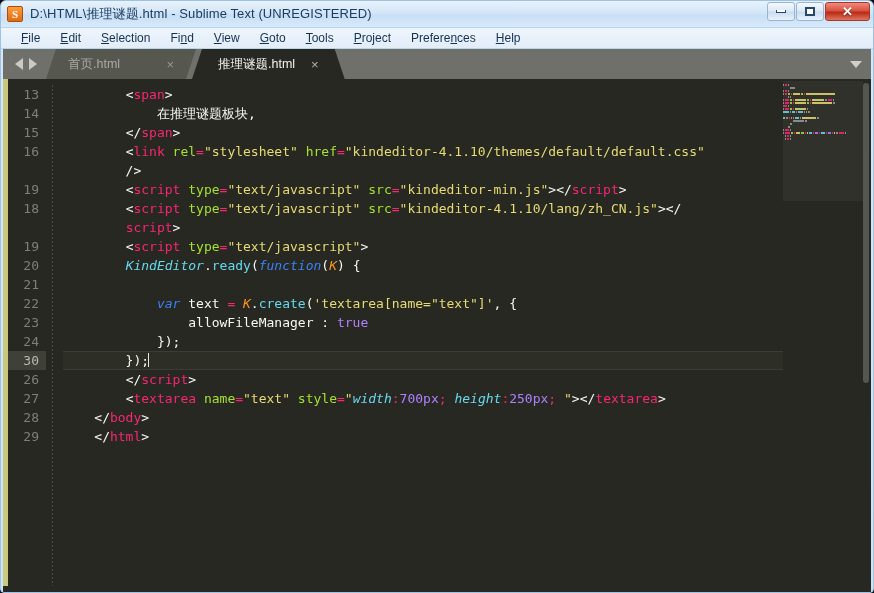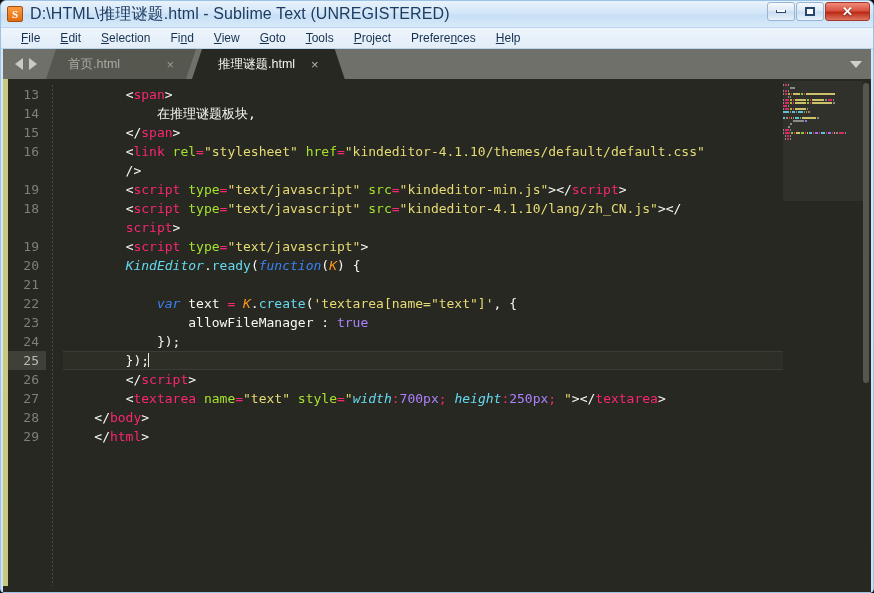--- a/index.html
+++ b/index.html
@@ -29,21 +29,21 @@
   .app-icon {
     width: 16px; height: 16px; margin-left: 6px; margin-right: 7px;
     background: linear-gradient(to bottom,#ff9b3f,#e06c10);
     border: 1px solid #a8500a; border-radius: 2px;
     color: #fff; font-size: 11px; font-weight: bold;
     font-family: "Liberation Serif", serif;
     display: flex; align-items: center; justify-content: center;
     line-height: 1;
   }
   .title-text {
-    font-size: 16px; color: #1c3c60; white-space: nowrap;
+    font-size: 13px; color: #1c3c60; white-space: nowrap;
     letter-spacing: .1px;
   }
   .winbtns { position: absolute; right: 3px; top: 1px; display: flex; gap: 1px; }
   .winbtn {
     width: 28px; height: 19px;
     border: 1px solid #98b6d2; border-radius: 3px;
     background: linear-gradient(to bottom,#f4f9fe 0%,#dce9f6 48%,#c9dcef 52%,#e8f2fc 100%);
     display: flex; align-items: center; justify-content: center;
   }
   .winbtn span { display:block; }
@@ -280,21 +280,21 @@
           <div class="gnum blank">.</div>
           <div class="gnum">19</div>
           <div class="gnum">18</div>
           <div class="gnum blank">.</div>
           <div class="gnum">19</div>
           <div class="gnum">20</div>
           <div class="gnum">21</div>
           <div class="gnum">22</div>
           <div class="gnum">23</div>
           <div class="gnum">24</div>
-          <div class="gnum active">25</div>
+          <div class="gnum active">30</div>
           <div class="gnum">26</div>
           <div class="gnum">27</div>
           <div class="gnum">28</div>
           <div class="gnum">29</div>
         </div>
       <div class="guide"></div>
       <div class="code" id="code"><div class="cline"><span class="t-punc">        </span><span class="t-punc">&lt;</span><span class="t-tag">span</span><span class="t-punc">&gt;</span></div><div class="cline"><span class="t-plain">            在推理谜题板块,</span></div><div class="cline"><span class="t-punc">        </span><span class="t-punc">&lt;/</span><span class="t-tag">span</span><span class="t-punc">&gt;</span></div><div class="cline"><span class="t-punc">        </span><span class="t-punc">&lt;</span><span class="t-tag">link</span><span class="t-plain"> </span><span class="t-attr">rel</span><span class="t-op">=</span><span class="t-str">"stylesheet"</span><span class="t-plain"> </span><span class="t-attr">href</span><span class="t-op">=</span><span class="t-str">"kindeditor-4.1.10/themes/default/default.css"</span></div><div class="cline"><span class="t-punc">        /</span><span class="t-punc">&gt;</span></div><div class="cline"><span class="t-punc">        </span><span class="t-punc">&lt;</span><span class="t-tag">script</span><span class="t-plain"> </span><span class="t-attr">type</span><span class="t-op">=</span><span class="t-str">"text/javascript"</span><span class="t-plain"> </span><span class="t-attr">src</span><span class="t-op">=</span><span class="t-str">"kindeditor-min.js"</span><span class="t-punc">&gt;&lt;/</span><span class="t-tag">script</span><span class="t-punc">&gt;</span></div><div class="cline"><span class="t-punc">        </span><span class="t-punc">&lt;</span><span class="t-tag">script</span><span class="t-plain"> </span><span class="t-attr">type</span><span class="t-op">=</span><span class="t-str">"text/javascript"</span><span class="t-plain"> </span><span class="t-attr">src</span><span class="t-op">=</span><span class="t-str">"kindeditor-4.1.10/lang/zh_CN.js"</span><span class="t-punc">&gt;&lt;/</span></div><div class="cline"><span class="t-punc">        </span><span class="t-tag">script</span><span class="t-punc">&gt;</span></div><div class="cline"><span class="t-punc">        </span><span class="t-punc">&lt;</span><span class="t-tag">script</span><span class="t-plain"> </span><span class="t-attr">type</span><span class="t-op">=</span><span class="t-str">"text/javascript"</span><span class="t-punc">&gt;</span></div><div class="cline"><span class="t-punc">        </span><span class="t-fn">KindEditor</span><span class="t-plain">.</span><span class="t-meth">ready</span><span class="t-plain">(</span><span class="t-kw">function</span><span class="t-plain">(</span><span class="t-param">K</span><span class="t-plain">) {</span></div><div class="cline"><span class="t-plain"></span></div><div class="cline"><span class="t-punc">            </span><span class="t-kw">var</span><span class="t-plain"> text </span><span class="t-op">=</span><span class="t-plain"> </span><span class="t-param">K</span><span class="t-plain">.</span><span class="t-meth">create</span><span class="t-plain">(</span><span class="t-str">'textarea[name="text"]'</span><span class="t-plain">, {</span></div><div class="cline"><span class="t-punc">                allowFileManager : </span><span class="t-num">true</span></div><div class="cline"><span class="t-punc">            });</span></div><div class="cline active"><span class="t-punc">        });</span><span class="caret"></span></div><div class="cline"><span class="t-punc">        </span><span class="t-punc">&lt;/</span><span class="t-tag">script</span><span class="t-punc">&gt;</span></div><div class="cline"><span class="t-punc">        </span><span class="t-punc">&lt;</span><span class="t-tag">textarea</span><span class="t-plain"> </span><span class="t-attr">name</span><span class="t-op">=</span><span class="t-str">"text"</span><span class="t-plain"> </span><span class="t-attr">style</span><span class="t-op">=</span><span class="t-str">"</span><span class="t-css-prop">width</span><span class="t-op">:</span><span class="t-num">700px</span><span class="t-op">;</span><span class="t-plain"> </span><span class="t-css-prop">height</span><span class="t-op">:</span><span class="t-num">250px</span><span class="t-op">;</span><span class="t-str"> "</span><span class="t-punc">&gt;&lt;/</span><span class="t-tag">textarea</span><span class="t-punc">&gt;</span></div><div class="cline"><span class="t-punc">    &lt;/</span><span class="t-tag">body</span><span class="t-punc">&gt;</span></div><div class="cline"><span class="t-punc">    &lt;/</span><span class="t-tag">html</span><span class="t-punc">&gt;</span></div></div>
       <div class="minimap">
         <div class="mm-viewport"></div>
         <div id="mm">

